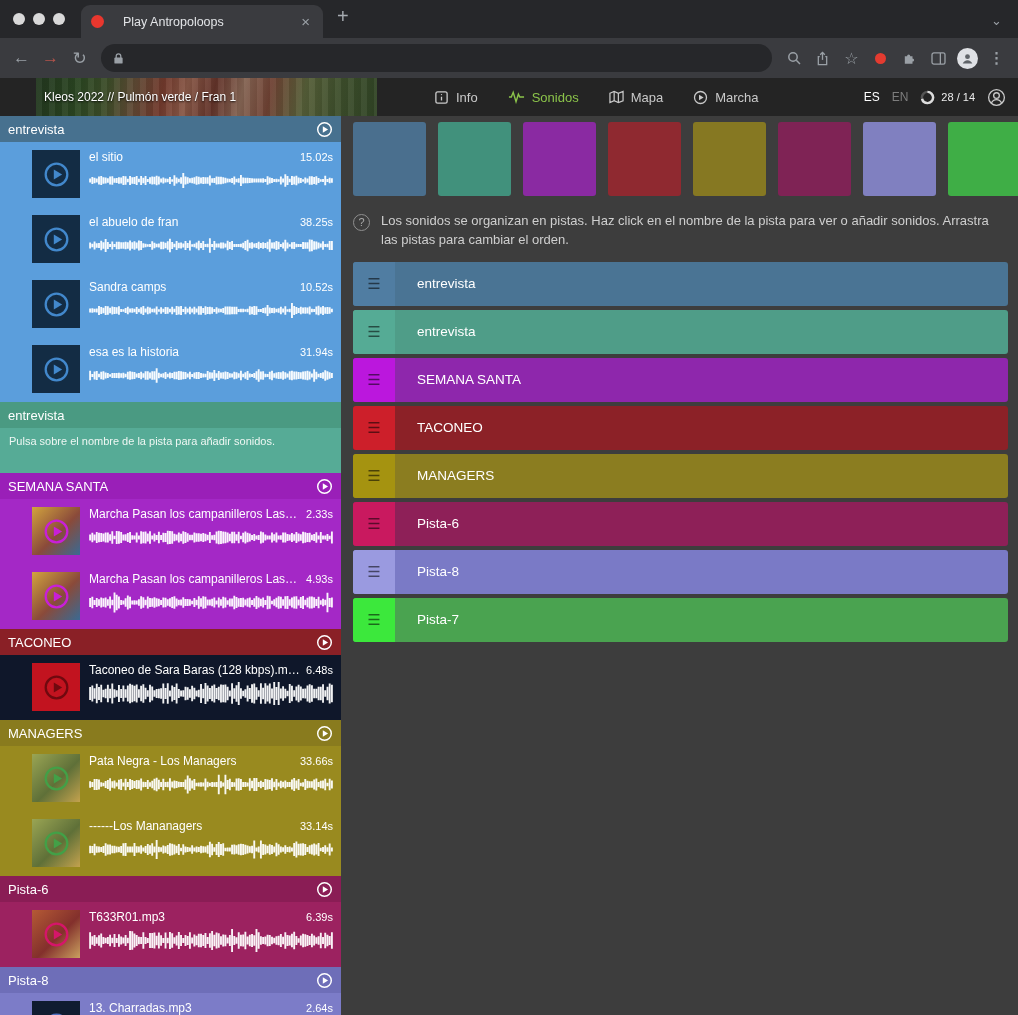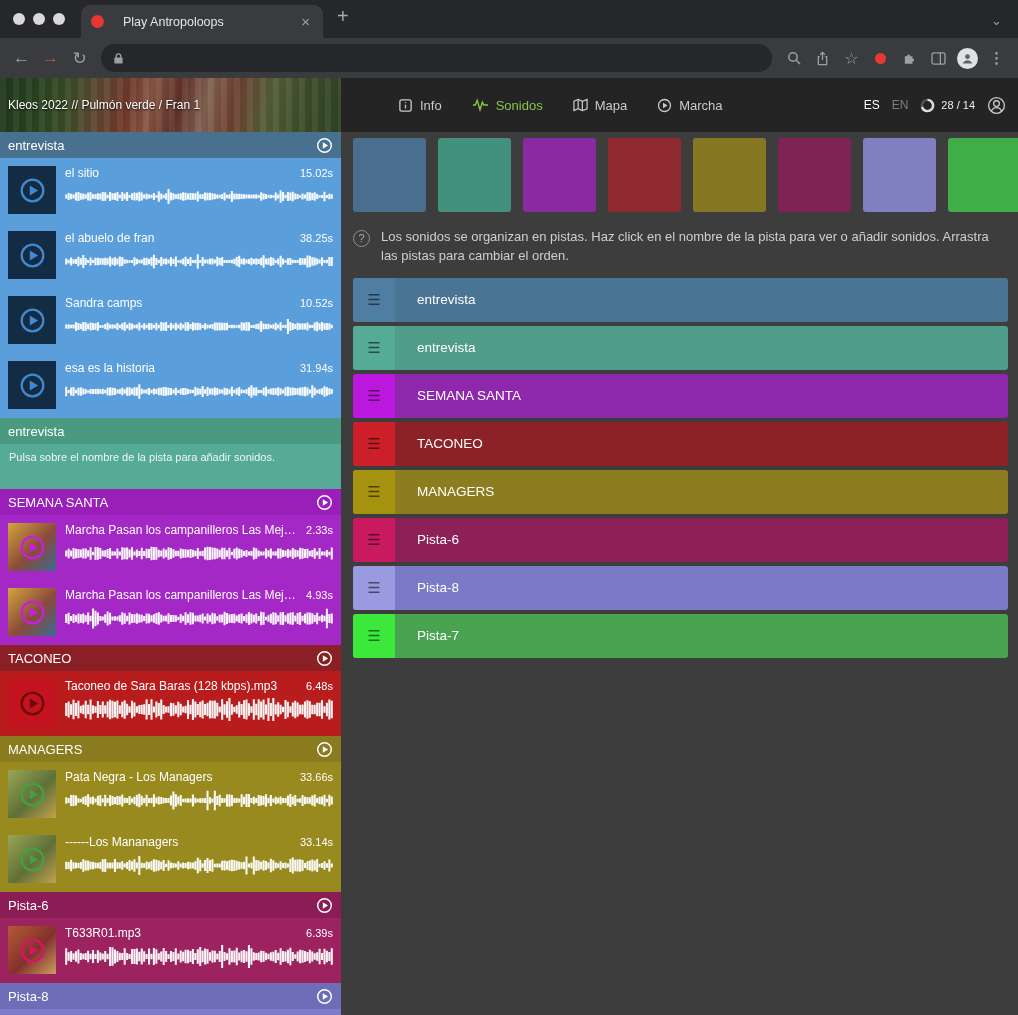--- a/index.html
+++ b/index.html
@@ -27,21 +27,21 @@
              align-items:center; padding:0 12px; gap:8px; margin:0 6px; min-width:0; }
   .url { color:#d5d8dc; font-size:12.5px; white-space:nowrap; overflow:hidden; flex:1; }
   .tool-ico { width:27px; height:27px; display:flex; align-items:center; justify-content:center; flex:none; }
   .star { color:#9aa0a6; font-size:16px; }
   .rec-dot { width:11px; height:11px; border-radius:50%; background:#e33b30; }
   .avatar { width:21px; height:21px; border-radius:50%; background:#dfe1e5;
             display:flex; align-items:center; justify-content:center; }
   .menu-dots { color:#9aa0a6; font-size:15px; font-weight:bold; }
 
   
-  .app-header { height:54px; background:#242424; display:flex; align-items:stretch; }
+  .app-header { height:38px; background:#242424; display:flex; align-items:stretch;padding-left:36px; }
   .banner { width:341px; flex:none; position:relative;
     background:
       linear-gradient(rgba(0,0,0,.30),rgba(0,0,0,.30)),
       repeating-linear-gradient(90deg, rgba(255,255,255,.07) 0 6px, rgba(0,0,0,.08) 6px 13px),
       linear-gradient(100deg,#31502c 0%,#3f6631 13%,#58703b 21%,#8a6a4c 29%,#a55340 37%,
                       #c78168 44%,#8f4a3c 52%,#c2937a 60%,#a2604b 68%,#7d8a52 78%,#5a7340 88%,#466335 100%); }
   .banner-title { position:absolute; left:8px; top:50%; transform:translateY(-50%);
                   color:#fff; font-size:12px; white-space:nowrap; text-shadow:0 1px 2px rgba(0,0,0,.85); }
   .app-nav { display:flex; align-items:center; gap:30px; padding-left:20px;margin-left:37px; }
   .nav-item { display:flex; align-items:center; gap:7px; color:#c9c9c9; font-size:13px; }
@@ -52,21 +52,21 @@
   .counter { color:#ececec; font-size:11px; display:flex; align-items:center; gap:6px; }
 
   
   .content { display:flex; height:899px; }
 
   .sidebar { width:341px; flex:none; overflow:hidden; background:#2f2f2f; }
   .s-header { height:26px; display:flex; align-items:center; padding:0 8px; color:#fff; font-size:13px; }
   .s-name { flex:1; white-space:nowrap; overflow:hidden; }
   .play-all { display:flex; margin-left:4px; }
   .s-note { padding:7px 9px 26px; color:#eef7f3; font-size:11px; }
-  .clip { height:65px; display:flex; padding:8px 8px 0 8px; gap:9px; }
+  .clip { height:65px; display:flex; padding:8px 8px 0 8px; gap:9px;margin-left:24px; }
   .thumb { width:48px; height:48px; flex:none; display:flex; align-items:center; justify-content:center; }
   .clip-right { flex:1; min-width:0; display:flex; flex-direction:column; }
   .clip-top { display:flex; align-items:baseline; gap:6px; }
   .clip-title { color:#fff; font-size:12px; white-space:nowrap; overflow:hidden; text-overflow:ellipsis; flex:1; }
   .clip-dur { color:#fff; font-size:11px; flex:none; }
   .wave { width:100%; height:25px; margin-top:4px; display:block; }
 
   .main { flex:1; padding:6px 10px 0 12px; min-width:0; }
   .swatches { display:flex; gap:12px; }
   .swatch { width:73px; height:74px; border-radius:3px; flex:none; }
@@ -346,21 +346,21 @@
       </div>
       <div class="s-header" style="background: rgb(138, 32, 38);">
         <span class="s-name">TACONEO</span>
         <span class="play-all">
           <svg width="17" height="17" viewBox="0 0 20 20">
             <circle cx="10" cy="10" r="8" fill="none" stroke="#ffffff" stroke-width="1.7"></circle>
             <path d="M8 6.3v7.4l6.2-3.7z" fill="#ffffff"></path>
           </svg>
         </span>
       </div>
-      <div class="s-body" style="background: #b91c1c;">
+      <div class="s-body" style="background: #0f172a;">
         <div class="clip">
           <div class="thumb" style="background: rgb(194, 19, 31);">
             <svg width="27" height="27" viewBox="0 0 20 20">
               <circle cx="10" cy="10" r="8" fill="none" stroke="#70090f" stroke-width="1.7"></circle>
               <path d="M8 6.3v7.4l6.2-3.7z" fill="#70090f"></path>
             </svg>
           </div>
           <div class="clip-right">
             <div class="clip-top">
               <span class="clip-title">Taconeo de Sara Baras (128 kbps).mp3</span>

